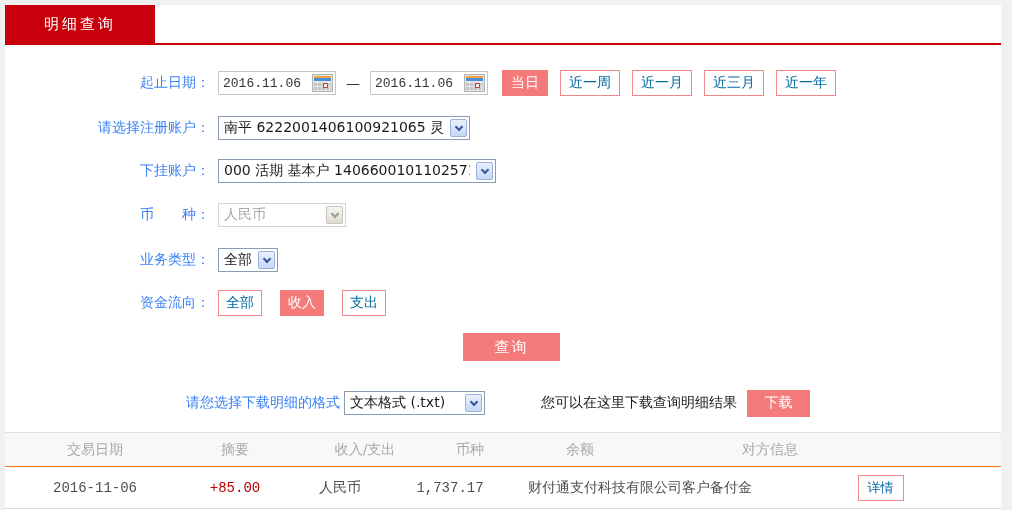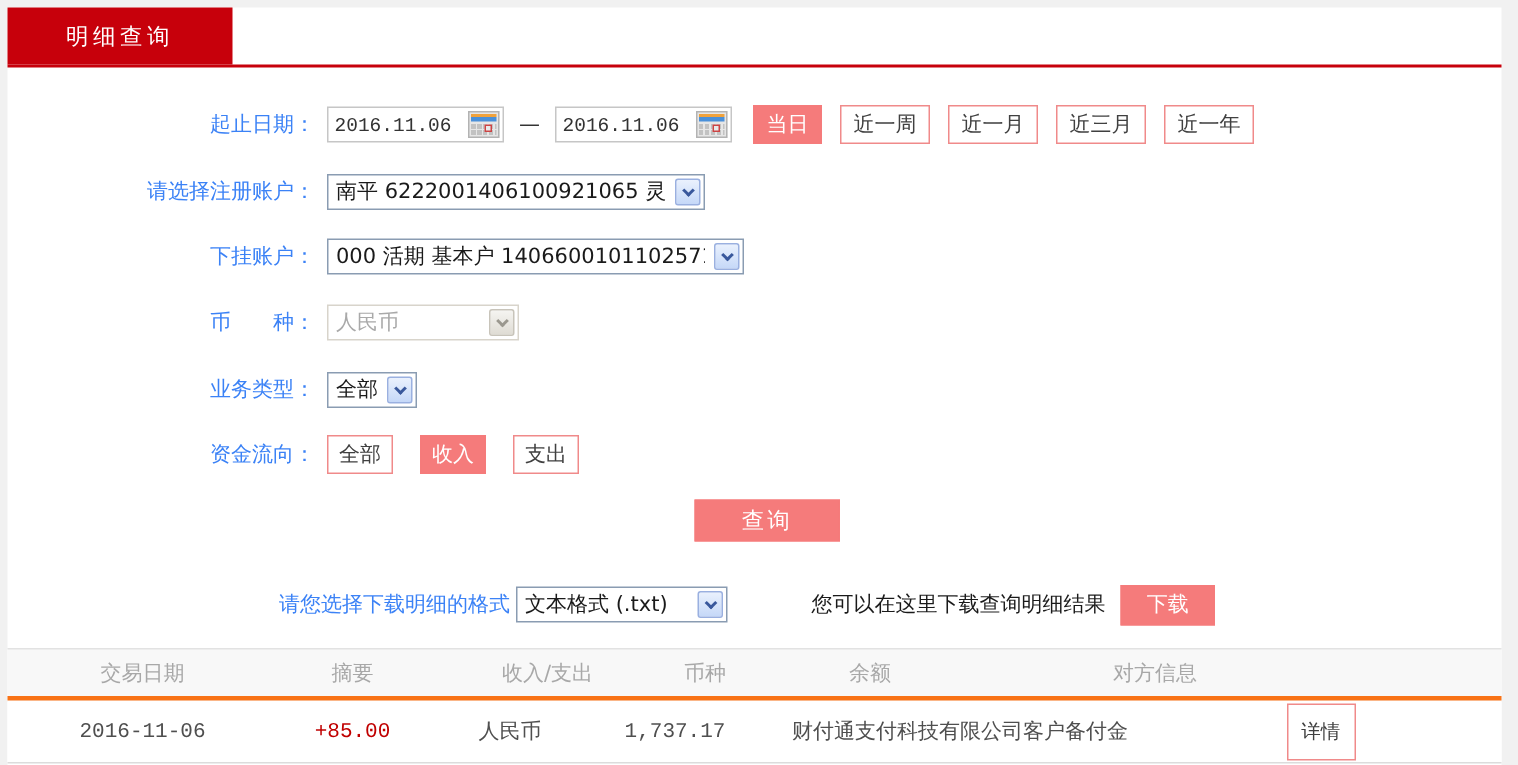--- a/index.html
+++ b/index.html
@@ -39,51 +39,51 @@
               background:linear-gradient(180deg,#eaf1fd 0%,#c5d8f8 100%); display:flex; align-items:center; justify-content:center; flex-shrink:0; }
   .chev { width:6px; height:6px; border-right:2px solid #39589c; border-bottom:2px solid #39589c; transform:rotate(45deg); margin-top:-3px; }
   .xp-select.disabled { border-color:#d8d4cb; }
   .xp-select.disabled .txt { color:#a9a9a9; }
   .xp-select.disabled .xp-arrow { border-color:#c8c4ba; background:linear-gradient(180deg,#f5f4f1 0%,#dfdcd4 100%); }
   .xp-select.disabled .chev { border-color:#9b988f; }
 
   
   .btn-solid { background:#f57b7b; border:1px solid #f57b7b; color:#fff; font-size:14px;
                display:flex; align-items:center; justify-content:center; cursor:pointer; }
-  .btn-outline { background:#fff; border:1px solid #f08a8a; color:#404040; font-size:14px;
+  .btn-outline { background:#fff; border:1px solid #f08a8a; color:#0369a1; font-size:14px;
                  display:flex; align-items:center; justify-content:center; cursor:pointer; }
   .qbtn { height:26px; margin-left:12px; padding:11px 8px; min-width:38px; }
   .fbtn { height:26px; margin-left:0; margin-right:18px; width:44px; }
 
   .query-btn { position:absolute; left:458px; top:328px; width:97px; height:28px; font-size:15px; letter-spacing:2px; }
 
   
   .dl-row { position:absolute; left:0; right:0; top:384px; height:28px; display:flex; align-items:center; }
   .dl-label { margin-left:181px; font-size:14px; color:#3b82f6; }
   .dl-select { width:141px; margin-left:4px; }
   .dl-hint { margin-left:56px; font-size:14px; color:#1a1a1a; }
   .dl-btn { width:63px; height:27px; margin-left:10px; }
 
   
   .thead { position:absolute; left:0; right:0; top:427px; height:35px; background:#f8f8f8;
-           border-top:1px solid #e2e2e2; border-bottom:3px solid #f97316; display:flex; align-items:center;
+           border-top:1px solid #e2e2e2; border-bottom:1px solid #f97316; display:flex; align-items:center;
            color:#a8a8a8; font-size:14px; }
   .trow { position:absolute; left:0; right:0; top:463px; height:41px; background:#fff;
           border-bottom:1px solid #dcdcdc; display:flex; align-items:center; color:#4f4f4f; font-size:14px; }
   .c { text-align:center; flex-shrink:0; }
   .c1 { width:150px; margin-left:15px; }
   .c2 { width:130px; }
   .c3 { width:130px; }
   .c4 { width:80px; }
   .c5 { width:140px; }
   .c6 { width:240px; }
   .c7 { flex:1; display:flex; justify-content:center; }
   .mono { font-family:"Liberation Mono","DejaVu Sans Mono",monospace; font-size:14px; }
   .amount { color:#c00000; }
-  .detail-btn { width:46px; height:38px; font-size:13px; }
+  .detail-btn { width:46px; height:26px; font-size:13px; }
 </style>
 </head>
 <body>
 
 <div class="page">
   <div class="panel">
 
     <div class="tab">明细查询</div>
     <div class="tab-line"></div>
 

